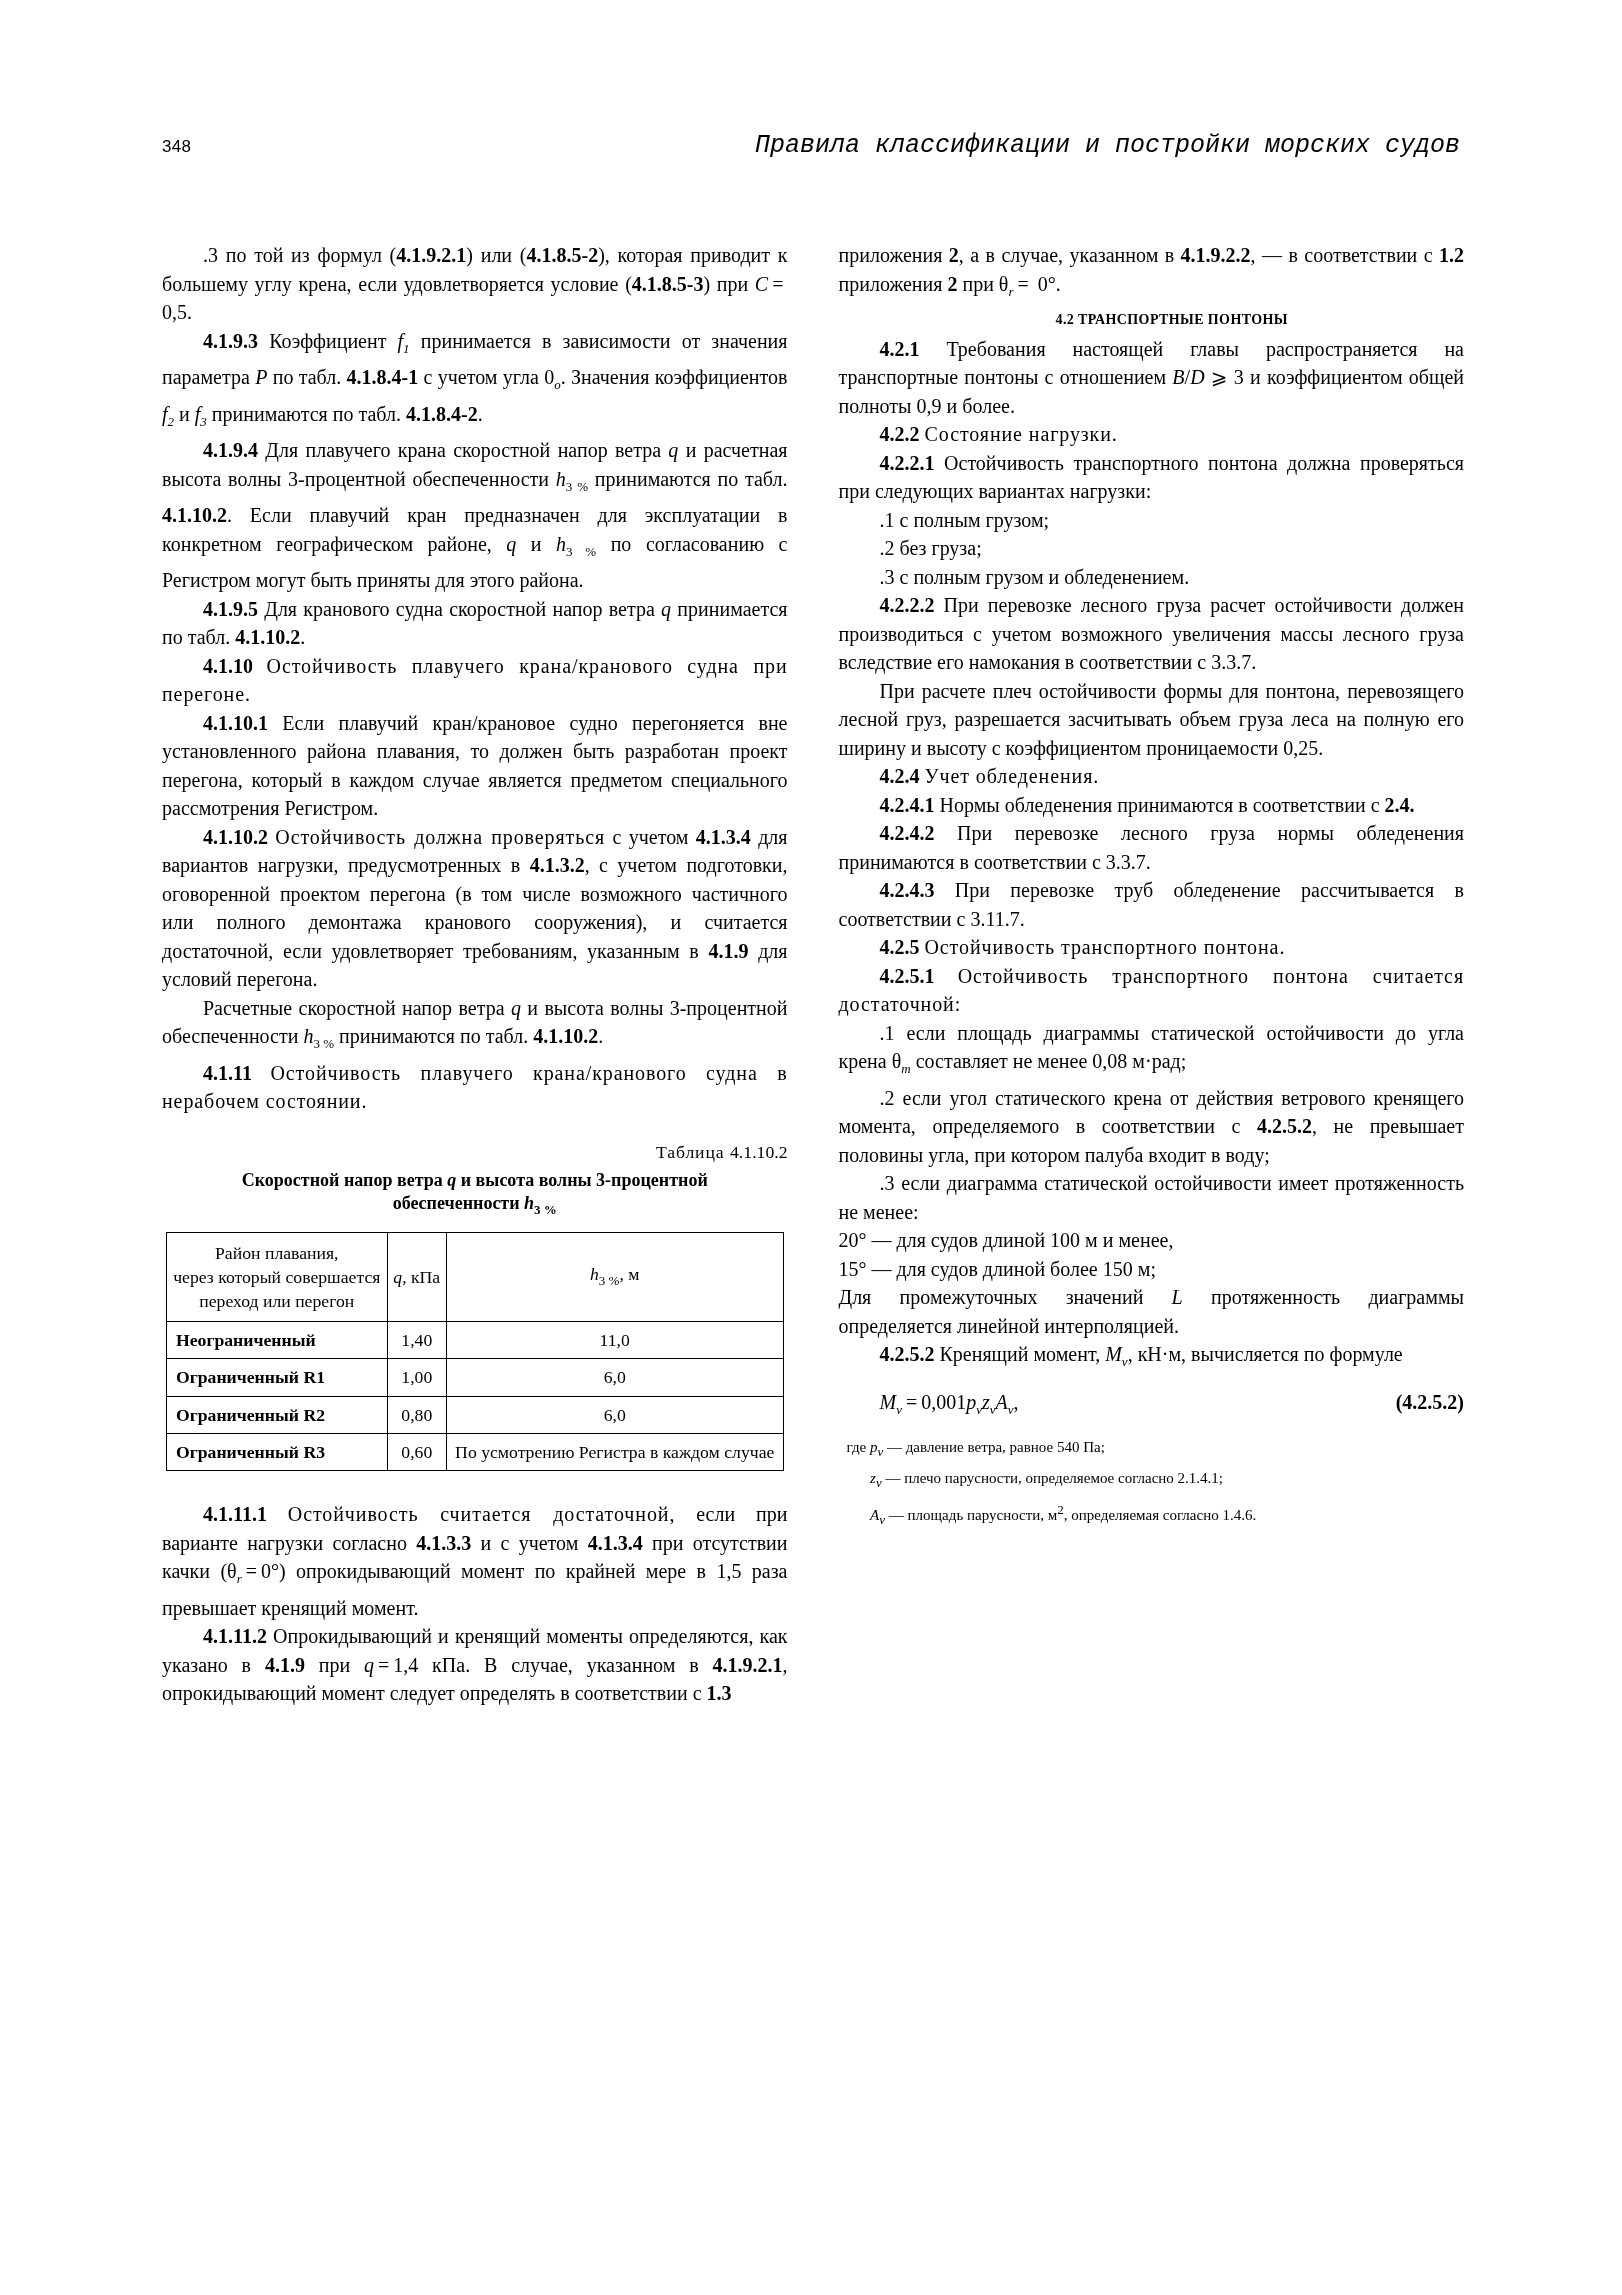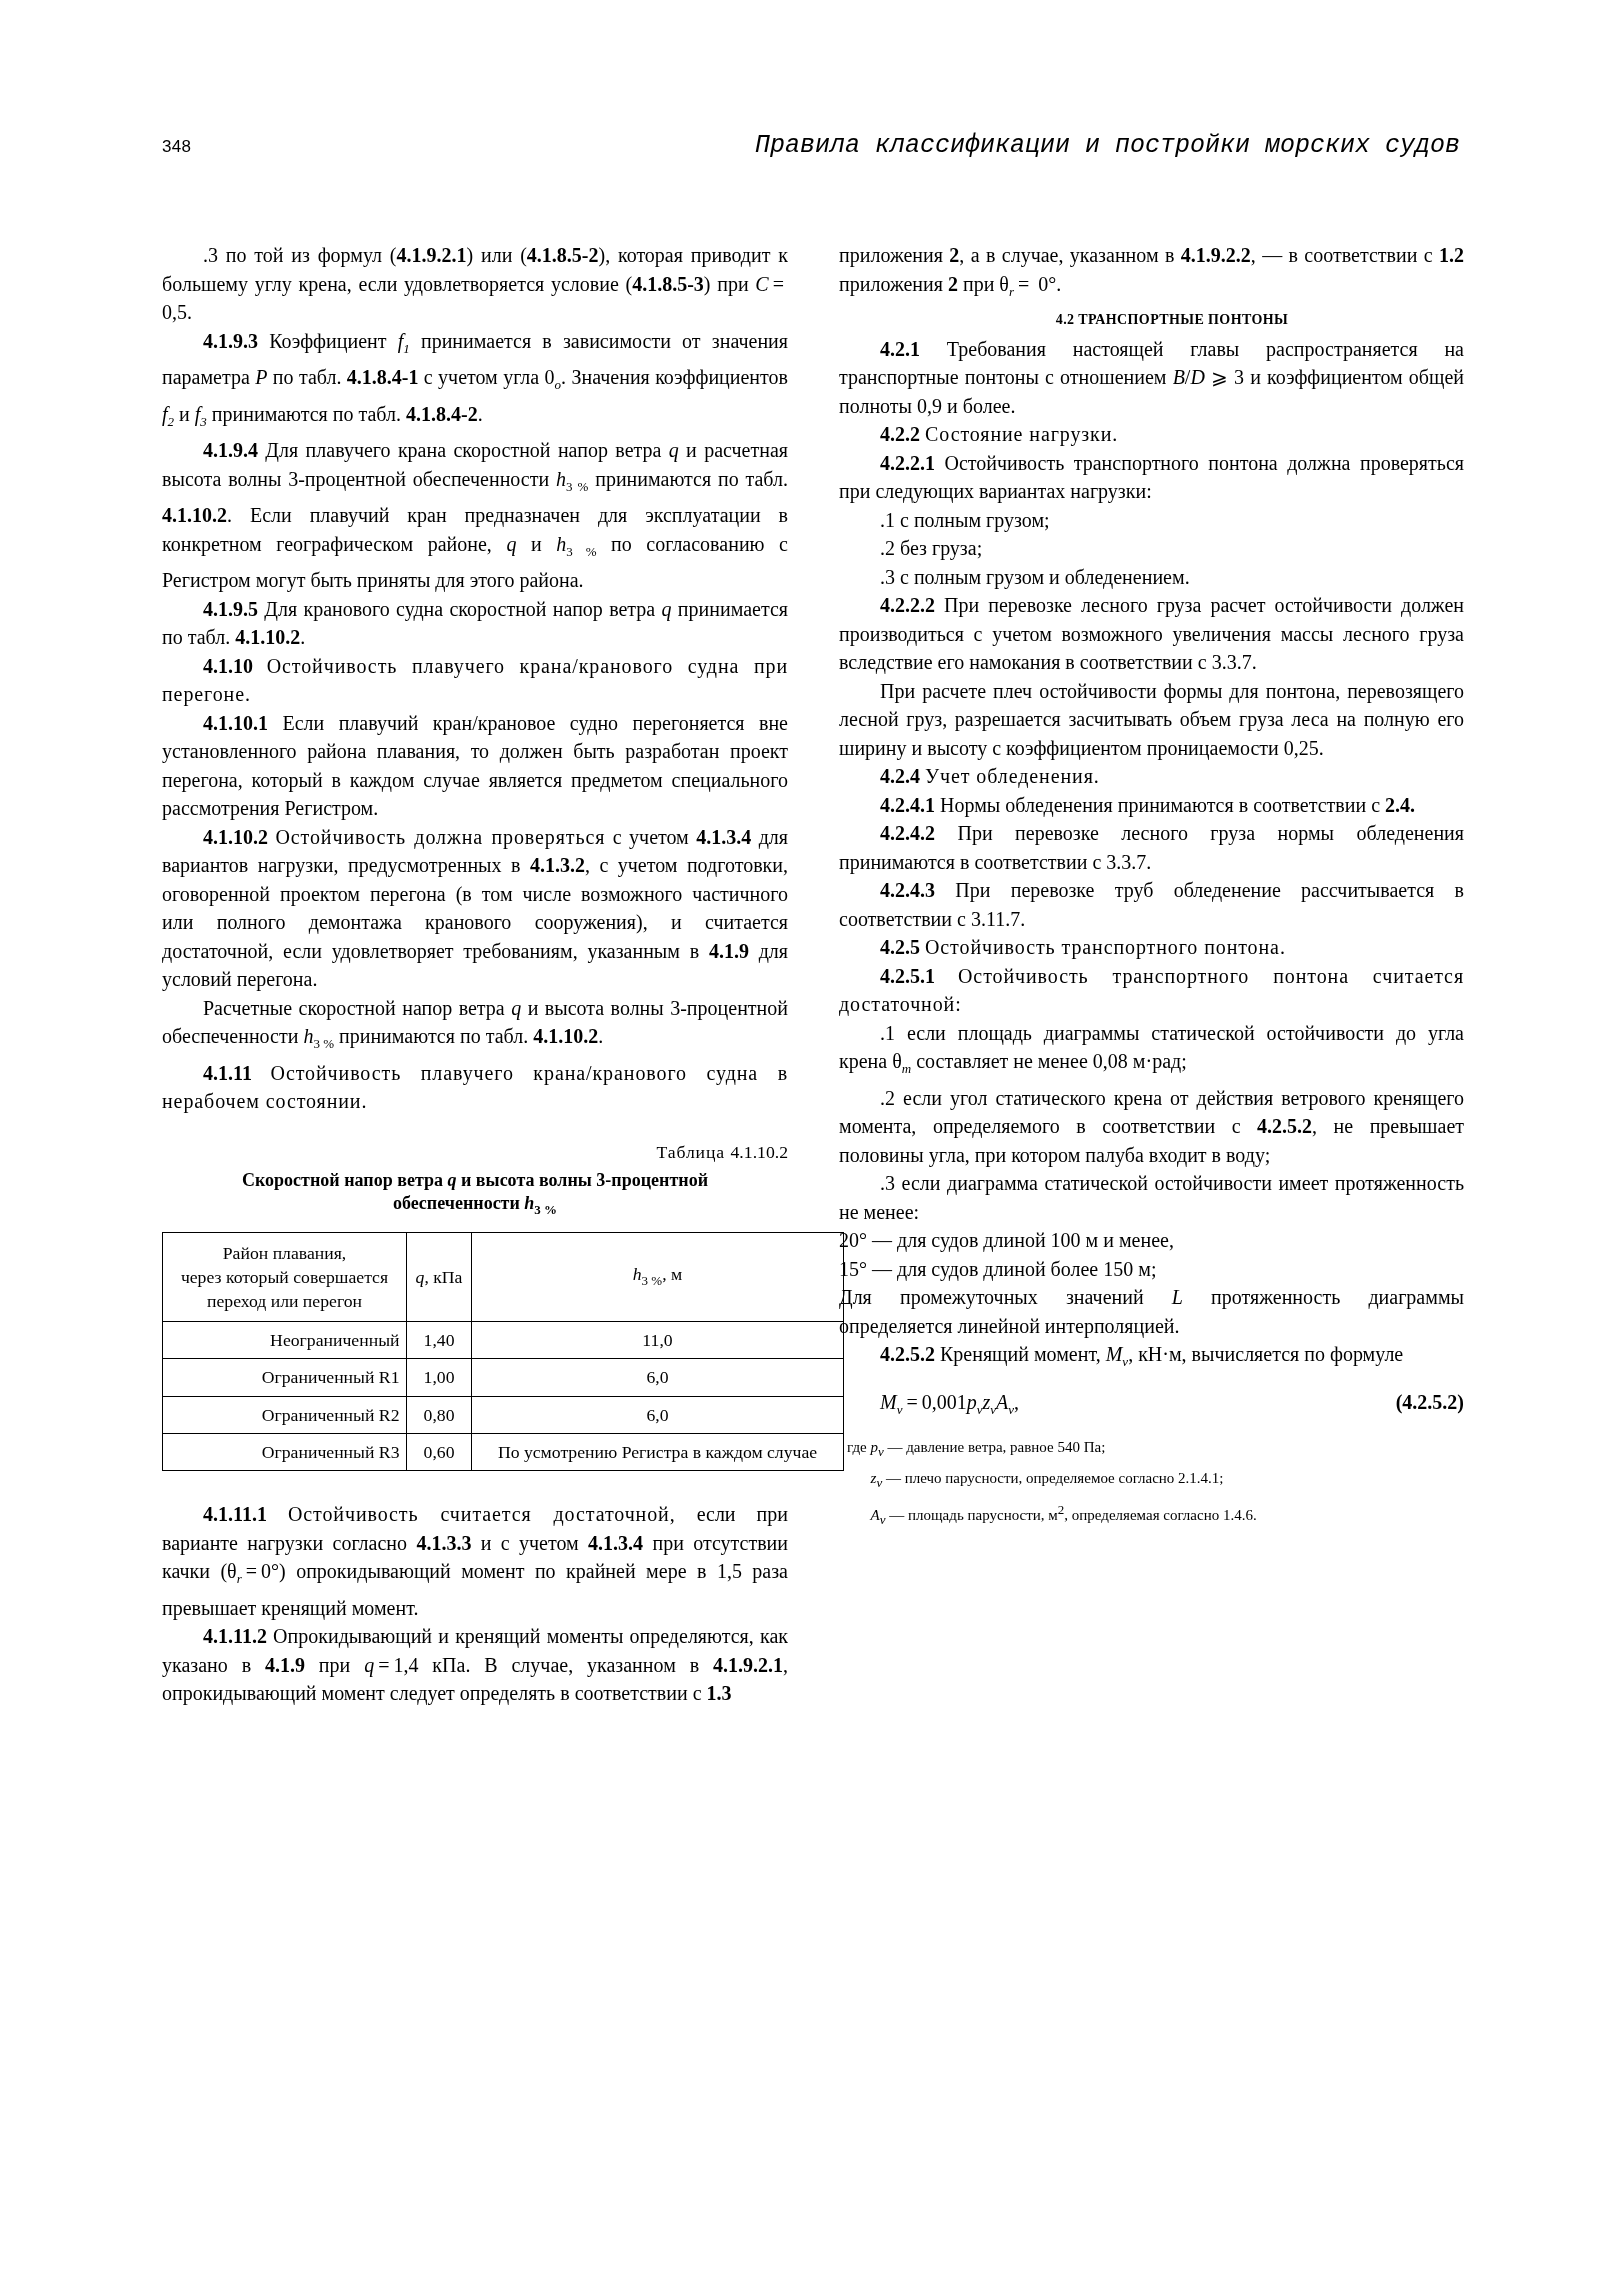--- a/index.html
+++ b/index.html
@@ -90,38 +90,38 @@
   .table-caption-num .tnum { letter-spacing: 0; }
   .table-title {
     text-align: center;
     font-size: 18px;
     font-weight: bold;
     line-height: 23.6px;
     margin-bottom: 10.5px;
   }
   table.data {
     border-collapse: collapse;
-    width: 682px;
+    width: 618px;
     margin: 11px auto;
     font-size: 17.7px;
   }
   table.data td, table.data th {
     border: 1.3px solid #000;
     padding: 3.9px 6.5px;
     vertical-align: middle;
   }
   table.data thead th {
     text-align: center;
     font-weight: normal;
     line-height: 24px;
     padding: 7.9px 5.2px;
   }
   table.data tbody td.left {
-    text-align: right;
-    font-weight: normal;
+    text-align: left;
+    font-weight: bold;
     padding-left: 9.2px;
   }
   table.data tbody td.mid {
     text-align: center;
   }
   table.data tbody td.note {
     text-align: center;
     line-height: 22px;
   }
   .formula {

